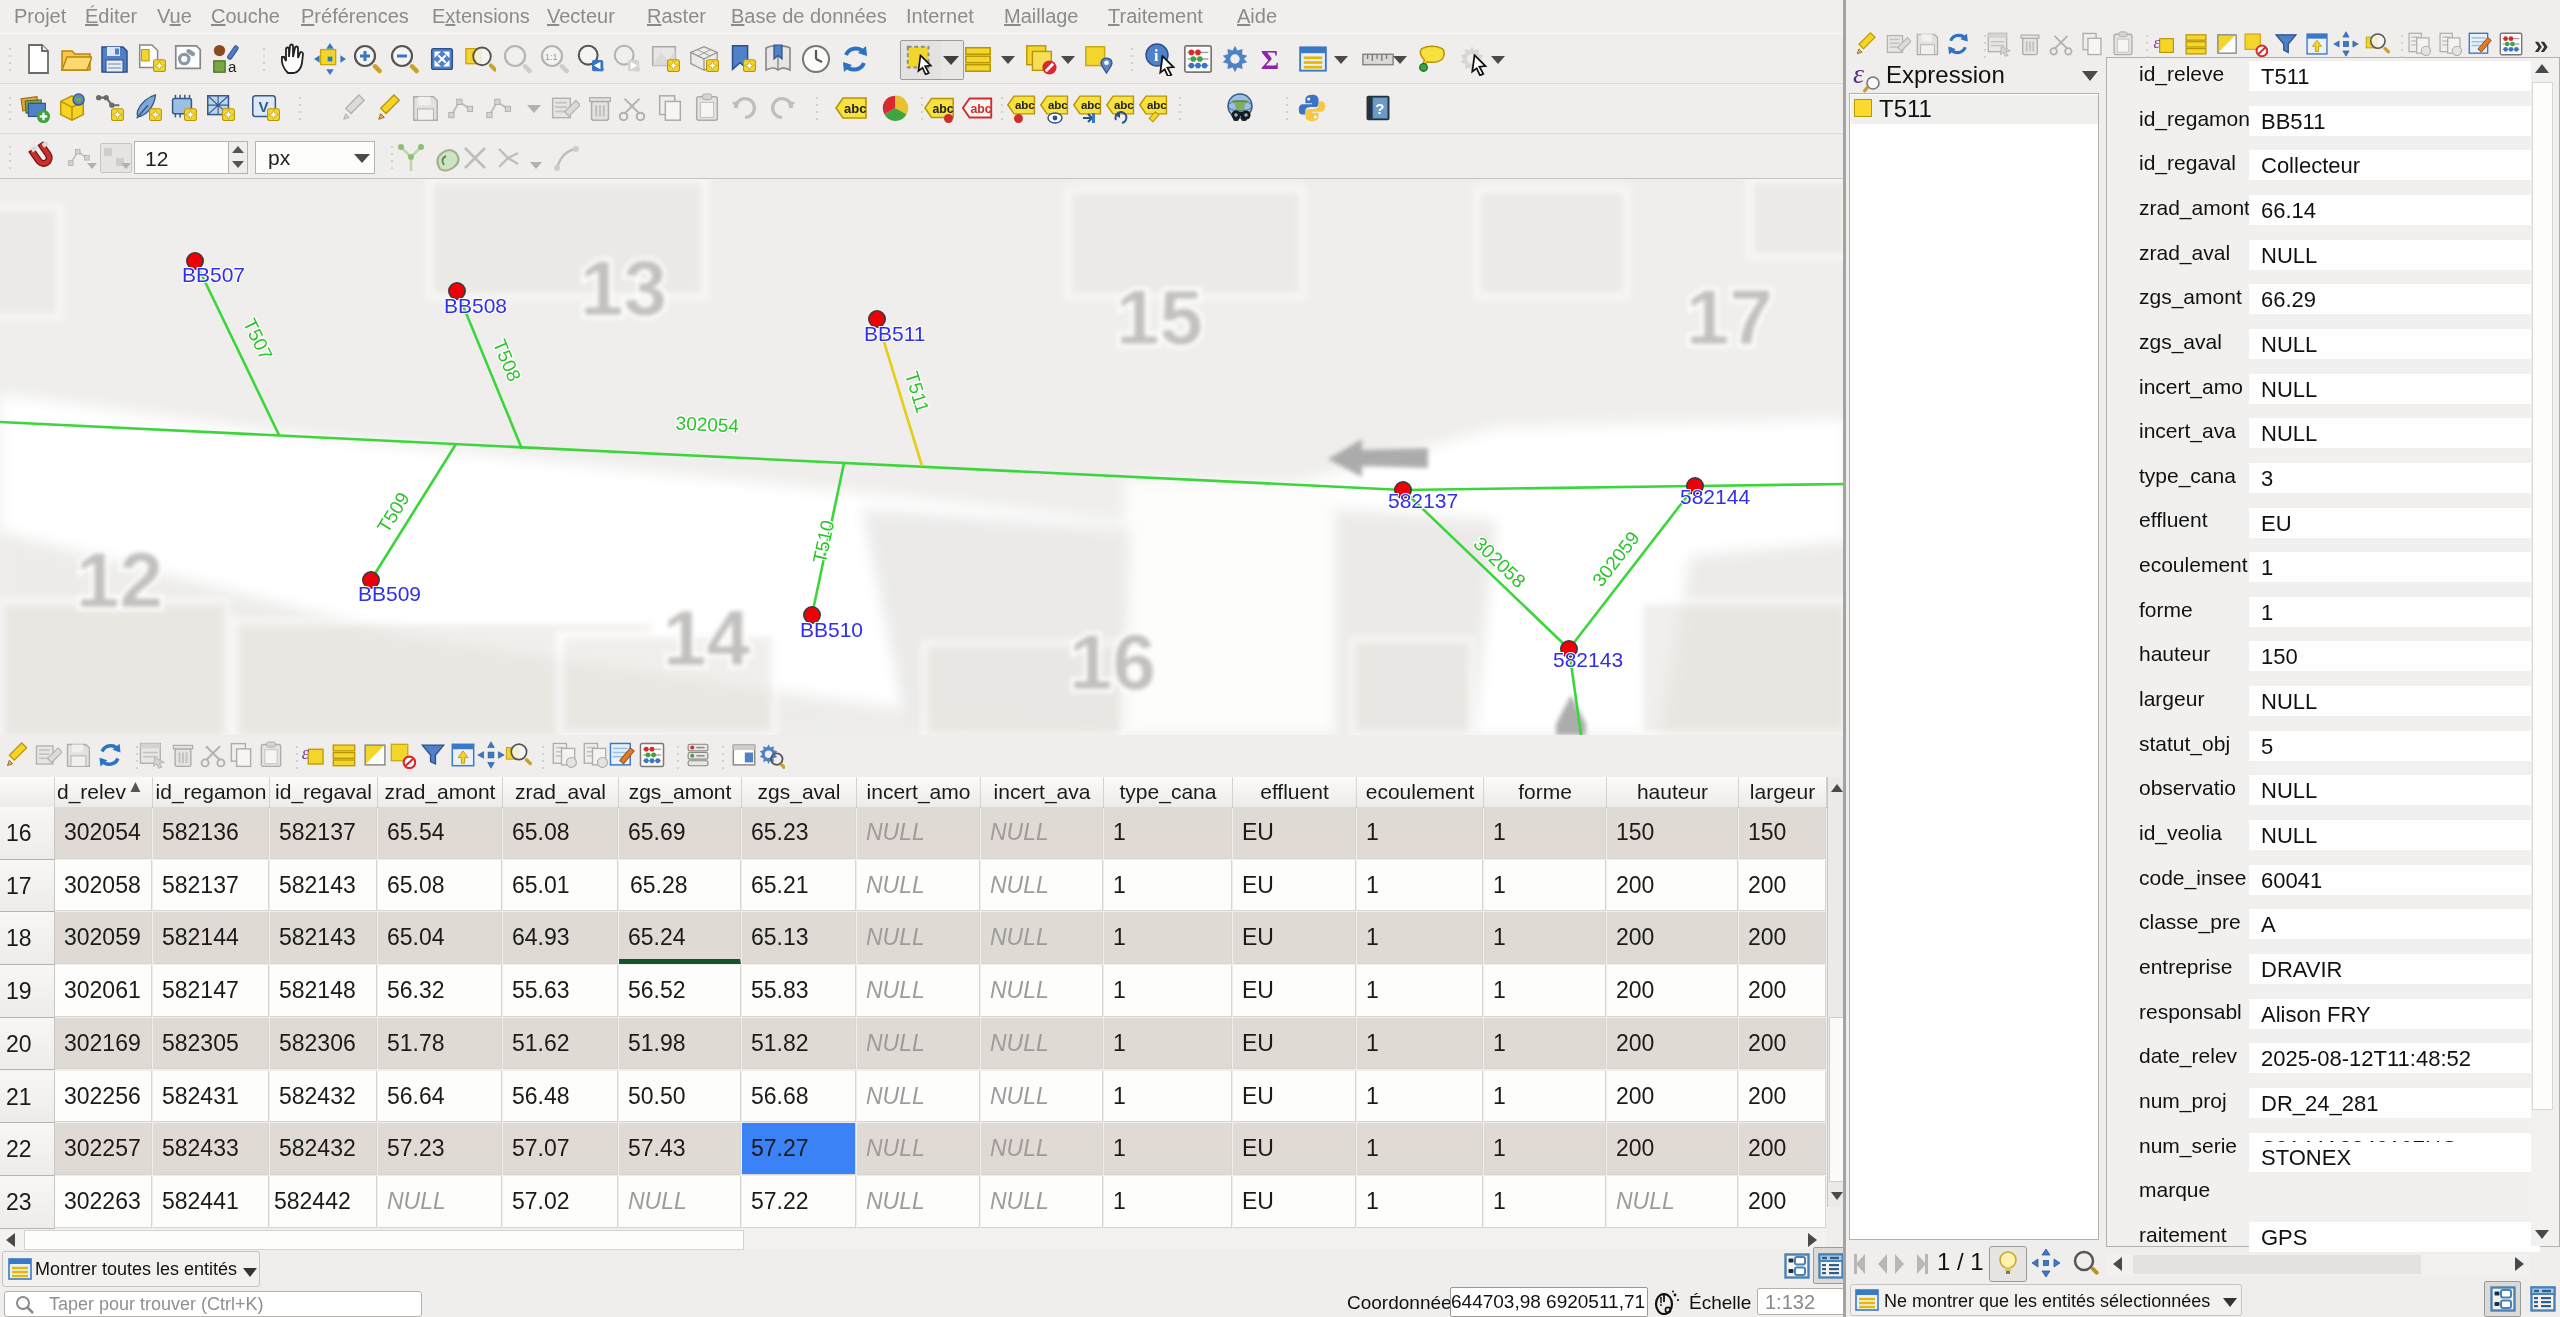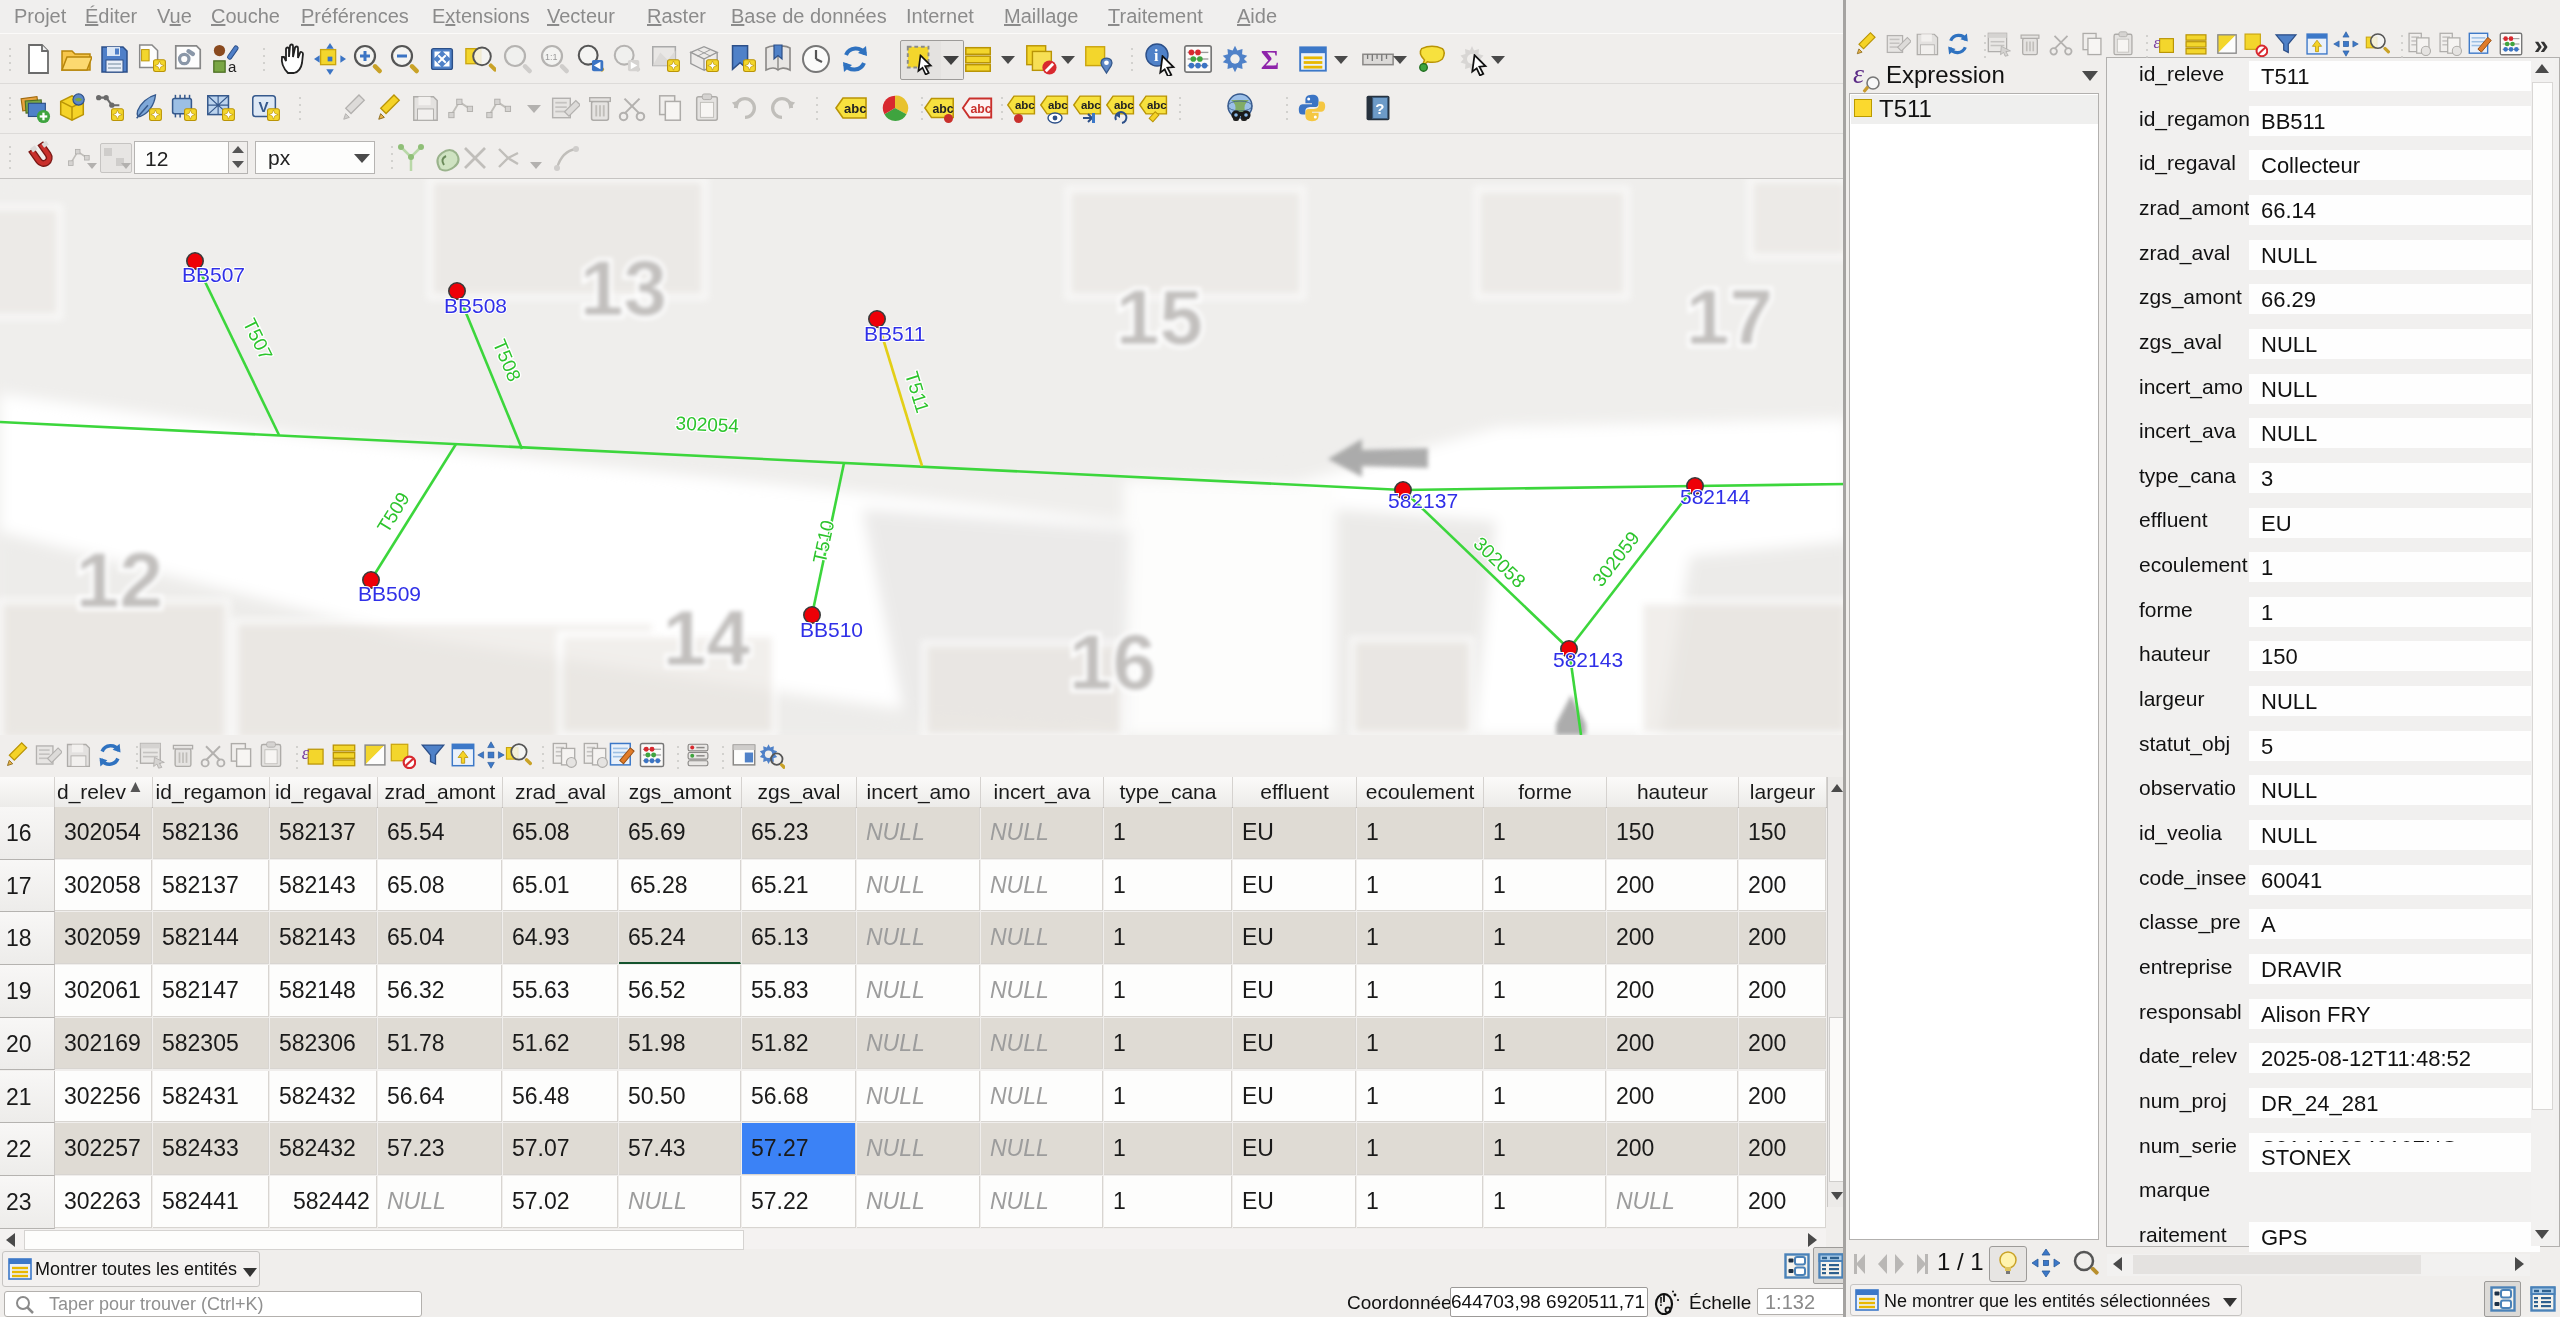--- a/index.html
+++ b/index.html
@@ -703,21 +703,21 @@
 <div class="cell" style="left:1357px;top:124.7px;width:126px;height:51.7px;line-height:51.7px;background:#fdfdfc;border-right:1px solid #d8d5d1;border-bottom:1px solid #d8d5d1;padding-left:9px;box-sizing:border-box">1</div>
 <div class="cell" style="left:1484px;top:124.7px;width:122px;height:51.7px;line-height:51.7px;background:#fdfdfc;border-right:1px solid #d8d5d1;border-bottom:1px solid #d8d5d1;padding-left:9px;box-sizing:border-box">1</div>
 <div class="cell" style="left:1607px;top:124.7px;width:131px;height:51.7px;line-height:51.7px;background:#fdfdfc;border-right:1px solid #d8d5d1;border-bottom:1px solid #d8d5d1;padding-left:9px;box-sizing:border-box">200</div>
 <div class="cell" style="left:1739px;top:124.7px;width:87px;height:51.7px;line-height:51.7px;background:#fdfdfc;border-right:1px solid #d8d5d1;border-bottom:1px solid #d8d5d1;padding-left:9px;box-sizing:border-box">200</div>
 <div class="rownum" style="left:0px;top:177.4px;width:48px;height:51.7px;line-height:52.7px">18</div>
 <div class="cell" style="left:55px;top:177.4px;width:97px;height:51.7px;line-height:51.7px;background:#dfdbd4;border-right:1px solid #d8d5d1;border-bottom:1px solid #d8d5d1;padding-left:9px;box-sizing:border-box">302059</div>
 <div class="cell" style="left:153px;top:177.4px;width:116px;height:51.7px;line-height:51.7px;background:#dfdbd4;border-right:1px solid #d8d5d1;border-bottom:1px solid #d8d5d1;padding-left:9px;box-sizing:border-box">582144</div>
 <div class="cell" style="left:270px;top:177.4px;width:107px;height:51.7px;line-height:51.7px;background:#dfdbd4;border-right:1px solid #d8d5d1;border-bottom:1px solid #d8d5d1;padding-left:9px;box-sizing:border-box">582143</div>
 <div class="cell" style="left:378px;top:177.4px;width:124px;height:51.7px;line-height:51.7px;background:#dfdbd4;border-right:1px solid #d8d5d1;border-bottom:1px solid #d8d5d1;padding-left:9px;box-sizing:border-box">65.04</div>
 <div class="cell" style="left:503px;top:177.4px;width:115px;height:51.7px;line-height:51.7px;background:#dfdbd4;border-right:1px solid #d8d5d1;border-bottom:1px solid #d8d5d1;padding-left:9px;box-sizing:border-box">64.93</div>
-<div class="cell" style="left:619px;top:177.4px;width:122px;height:51.7px;line-height:51.7px;background:#dfdbd4;border-right:1px solid #d8d5d1;border-bottom:2px solid #14532d;padding-left:9px;box-sizing:border-box">65.24</div>
+<div class="cell" style="left:619px;top:177.4px;width:122px;height:51.7px;line-height:51.7px;background:#dfdbd4;border-right:1px solid #d8d5d1;border-bottom:5px solid #14532d;padding-left:9px;box-sizing:border-box">65.24</div>
 <div class="cell" style="left:742px;top:177.4px;width:114px;height:51.7px;line-height:51.7px;background:#dfdbd4;border-right:1px solid #d8d5d1;border-bottom:1px solid #d8d5d1;padding-left:9px;box-sizing:border-box">65.13</div>
 <div class="cell nullv" style="left:857px;top:177.4px;width:123px;height:51.7px;line-height:51.7px;background:#dfdbd4;border-right:1px solid #d8d5d1;border-bottom:1px solid #d8d5d1;padding-left:9px;box-sizing:border-box">NULL</div>
 <div class="cell nullv" style="left:981px;top:177.4px;width:122px;height:51.7px;line-height:51.7px;background:#dfdbd4;border-right:1px solid #d8d5d1;border-bottom:1px solid #d8d5d1;padding-left:9px;box-sizing:border-box">NULL</div>
 <div class="cell" style="left:1104px;top:177.4px;width:128px;height:51.7px;line-height:51.7px;background:#dfdbd4;border-right:1px solid #d8d5d1;border-bottom:1px solid #d8d5d1;padding-left:9px;box-sizing:border-box">1</div>
 <div class="cell" style="left:1233px;top:177.4px;width:123px;height:51.7px;line-height:51.7px;background:#dfdbd4;border-right:1px solid #d8d5d1;border-bottom:1px solid #d8d5d1;padding-left:9px;box-sizing:border-box">EU</div>
 <div class="cell" style="left:1357px;top:177.4px;width:126px;height:51.7px;line-height:51.7px;background:#dfdbd4;border-right:1px solid #d8d5d1;border-bottom:1px solid #d8d5d1;padding-left:9px;box-sizing:border-box">1</div>
 <div class="cell" style="left:1484px;top:177.4px;width:122px;height:51.7px;line-height:51.7px;background:#dfdbd4;border-right:1px solid #d8d5d1;border-bottom:1px solid #d8d5d1;padding-left:9px;box-sizing:border-box">1</div>
 <div class="cell" style="left:1607px;top:177.4px;width:131px;height:51.7px;line-height:51.7px;background:#dfdbd4;border-right:1px solid #d8d5d1;border-bottom:1px solid #d8d5d1;padding-left:9px;box-sizing:border-box">200</div>
 <div class="cell" style="left:1739px;top:177.4px;width:87px;height:51.7px;line-height:51.7px;background:#dfdbd4;border-right:1px solid #d8d5d1;border-bottom:1px solid #d8d5d1;padding-left:9px;box-sizing:border-box">200</div>
 <div class="rownum" style="left:0px;top:230.1px;width:48px;height:51.7px;line-height:52.7px">19</div>
@@ -780,21 +780,21 @@
 <div class="cell nullv" style="left:981px;top:388.2px;width:122px;height:51.7px;line-height:51.7px;background:#dfdbd4;border-right:1px solid #d8d5d1;border-bottom:1px solid #d8d5d1;padding-left:9px;box-sizing:border-box">NULL</div>
 <div class="cell" style="left:1104px;top:388.2px;width:128px;height:51.7px;line-height:51.7px;background:#dfdbd4;border-right:1px solid #d8d5d1;border-bottom:1px solid #d8d5d1;padding-left:9px;box-sizing:border-box">1</div>
 <div class="cell" style="left:1233px;top:388.2px;width:123px;height:51.7px;line-height:51.7px;background:#dfdbd4;border-right:1px solid #d8d5d1;border-bottom:1px solid #d8d5d1;padding-left:9px;box-sizing:border-box">EU</div>
 <div class="cell" style="left:1357px;top:388.2px;width:126px;height:51.7px;line-height:51.7px;background:#dfdbd4;border-right:1px solid #d8d5d1;border-bottom:1px solid #d8d5d1;padding-left:9px;box-sizing:border-box">1</div>
 <div class="cell" style="left:1484px;top:388.2px;width:122px;height:51.7px;line-height:51.7px;background:#dfdbd4;border-right:1px solid #d8d5d1;border-bottom:1px solid #d8d5d1;padding-left:9px;box-sizing:border-box">1</div>
 <div class="cell" style="left:1607px;top:388.2px;width:131px;height:51.7px;line-height:51.7px;background:#dfdbd4;border-right:1px solid #d8d5d1;border-bottom:1px solid #d8d5d1;padding-left:9px;box-sizing:border-box">200</div>
 <div class="cell" style="left:1739px;top:388.2px;width:87px;height:51.7px;line-height:51.7px;background:#dfdbd4;border-right:1px solid #d8d5d1;border-bottom:1px solid #d8d5d1;padding-left:9px;box-sizing:border-box">200</div>
 <div class="rownum" style="left:0px;top:440.9px;width:48px;height:51.7px;line-height:52.7px">23</div>
 <div class="cell" style="left:55px;top:440.9px;width:97px;height:51.7px;line-height:51.7px;background:#fdfdfc;border-right:1px solid #d8d5d1;border-bottom:1px solid #d8d5d1;padding-left:9px;box-sizing:border-box">302263</div>
 <div class="cell" style="left:153px;top:440.9px;width:116px;height:51.7px;line-height:51.7px;background:#fdfdfc;border-right:1px solid #d8d5d1;border-bottom:1px solid #d8d5d1;padding-left:9px;box-sizing:border-box">582441</div>
-<div class="cell" style="left:270px;top:440.9px;width:107px;height:51.7px;line-height:51.7px;background:#fdfdfc;border-right:1px solid #d8d5d1;border-bottom:1px solid #d8d5d1;padding-left:23px;box-sizing:border-box">582442</div>
+<div class="cell" style="left:270px;top:440.9px;width:107px;height:51.7px;line-height:51.7px;background:#fdfdfc;border-right:1px solid #d8d5d1;border-bottom:1px solid #d8d5d1;padding-left:4px;box-sizing:border-box">582442</div>
 <div class="cell nullv" style="left:378px;top:440.9px;width:124px;height:51.7px;line-height:51.7px;background:#fdfdfc;border-right:1px solid #d8d5d1;border-bottom:1px solid #d8d5d1;padding-left:9px;box-sizing:border-box">NULL</div>
 <div class="cell" style="left:503px;top:440.9px;width:115px;height:51.7px;line-height:51.7px;background:#fdfdfc;border-right:1px solid #d8d5d1;border-bottom:1px solid #d8d5d1;padding-left:9px;box-sizing:border-box">57.02</div>
 <div class="cell nullv" style="left:619px;top:440.9px;width:122px;height:51.7px;line-height:51.7px;background:#fdfdfc;border-right:1px solid #d8d5d1;border-bottom:1px solid #d8d5d1;padding-left:9px;box-sizing:border-box">NULL</div>
 <div class="cell" style="left:742px;top:440.9px;width:114px;height:51.7px;line-height:51.7px;background:#fdfdfc;border-right:1px solid #d8d5d1;border-bottom:1px solid #d8d5d1;padding-left:9px;box-sizing:border-box">57.22</div>
 <div class="cell nullv" style="left:857px;top:440.9px;width:123px;height:51.7px;line-height:51.7px;background:#fdfdfc;border-right:1px solid #d8d5d1;border-bottom:1px solid #d8d5d1;padding-left:9px;box-sizing:border-box">NULL</div>
 <div class="cell nullv" style="left:981px;top:440.9px;width:122px;height:51.7px;line-height:51.7px;background:#fdfdfc;border-right:1px solid #d8d5d1;border-bottom:1px solid #d8d5d1;padding-left:9px;box-sizing:border-box">NULL</div>
 <div class="cell" style="left:1104px;top:440.9px;width:128px;height:51.7px;line-height:51.7px;background:#fdfdfc;border-right:1px solid #d8d5d1;border-bottom:1px solid #d8d5d1;padding-left:9px;box-sizing:border-box">1</div>
 <div class="cell" style="left:1233px;top:440.9px;width:123px;height:51.7px;line-height:51.7px;background:#fdfdfc;border-right:1px solid #d8d5d1;border-bottom:1px solid #d8d5d1;padding-left:9px;box-sizing:border-box">EU</div>
 <div class="cell" style="left:1357px;top:440.9px;width:126px;height:51.7px;line-height:51.7px;background:#fdfdfc;border-right:1px solid #d8d5d1;border-bottom:1px solid #d8d5d1;padding-left:9px;box-sizing:border-box">1</div>
 <div class="cell" style="left:1484px;top:440.9px;width:122px;height:51.7px;line-height:51.7px;background:#fdfdfc;border-right:1px solid #d8d5d1;border-bottom:1px solid #d8d5d1;padding-left:9px;box-sizing:border-box">1</div>

